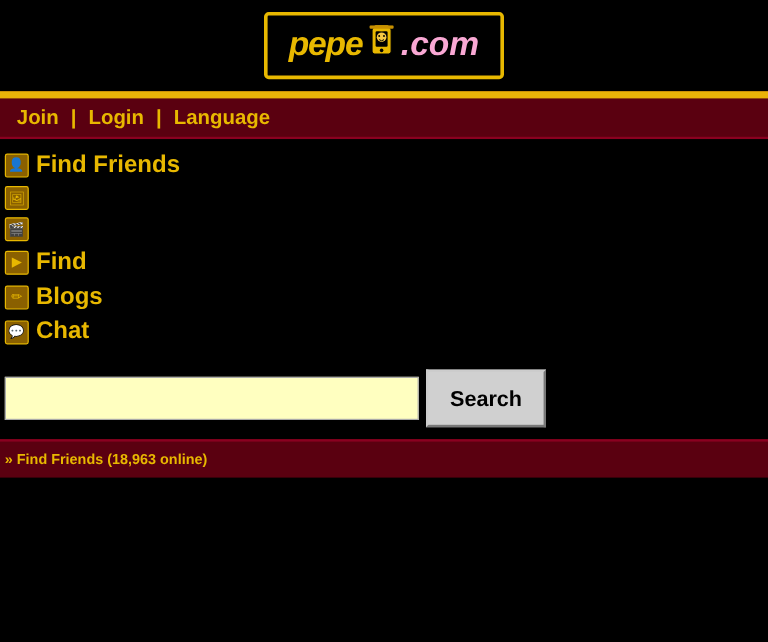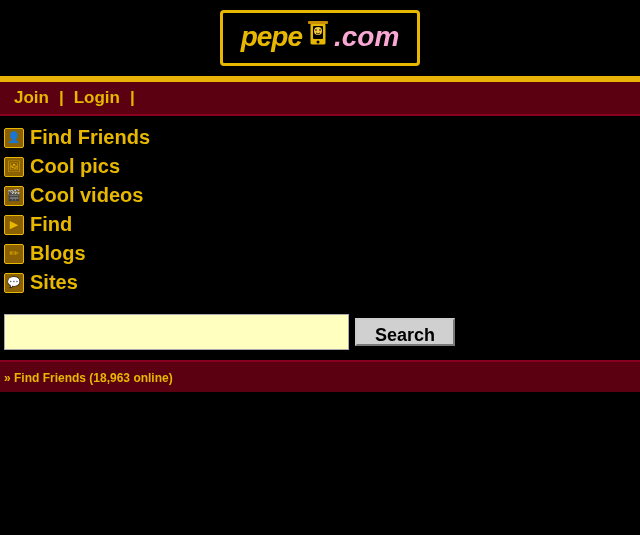--- a/index.html
+++ b/index.html
@@ -152,21 +152,21 @@
     }
 
     #search-button {
       background: #d0d0d0;
       border: 2px outset #ccc;
       padding: 5px 18px;
       font-size: 18px;
       font-weight: bold;
       color: #000;
       cursor: pointer;
-      height: 28px;
+      height: 48px;
       text-align: right;
     }
 
     
     #bottom-bar {
       background: #5a0010;
       padding: 6px 4px;
       border-top: 2px solid #8a0020;
     }
 
@@ -200,46 +200,45 @@
       <span id="logo-dotcom">.com</span>
     </div>
   </div>
 </div>
 
 <div id="nav-bar">
   <span class="nav-link">Join</span>
   <span class="nav-sep">|</span>
   <span class="nav-link">Login</span>
   <span class="nav-sep">|</span>
+  <span class="nav-link">Language</span>
 </div>
 
 <div id="menu">
 <div class="menu-item">
       <div class="menu-icon">👤</div>
       <span class="menu-label">Find Friends</span>
     </div>
     <div class="menu-item">
       <div class="menu-icon">🖼</div>
-      <span class="menu-label">Cool pics</span>
     </div>
     <div class="menu-item">
       <div class="menu-icon">🎬</div>
-      <span class="menu-label">Cool videos</span>
     </div>
     <div class="menu-item">
       <div class="menu-icon">▶</div>
       <span class="menu-label">Find</span>
     </div>
     <div class="menu-item">
       <div class="menu-icon">✏</div>
       <span class="menu-label">Blogs</span>
     </div>
     <div class="menu-item">
       <div class="menu-icon">💬</div>
-      <span class="menu-label">Sites</span>
+      <span class="menu-label">Chat</span>
     </div>
   </div>
 
 <div id="search-row">
   <input type="text" id="search-input" placeholder="" style="">
   <button id="search-button">Search</button>
 </div>
 
 <div id="bottom-bar">
   <span id="bottom-bar-text">» Find Friends (18,963 online)</span>

